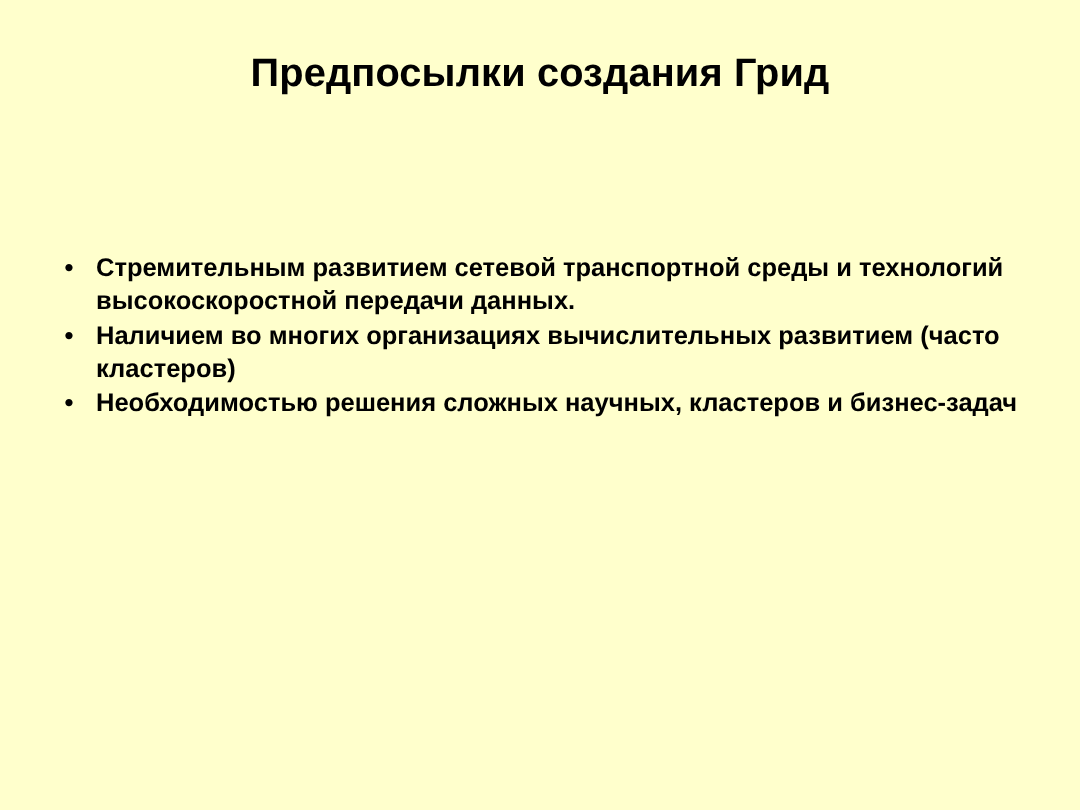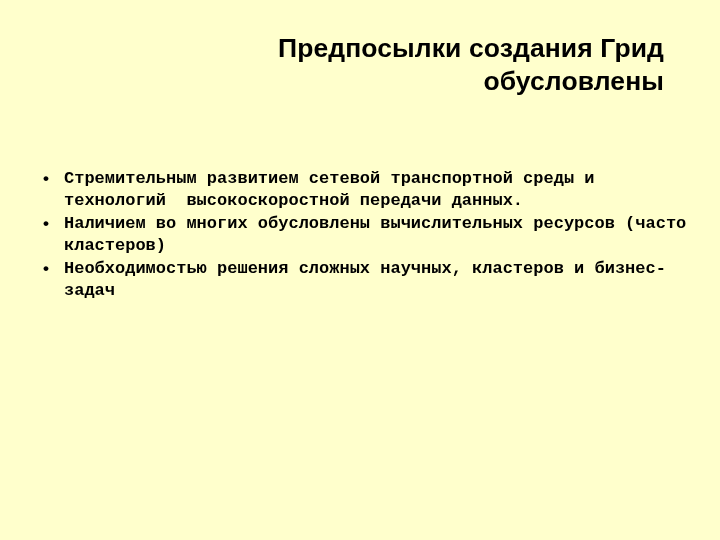--- a/index.html
+++ b/index.html
@@ -24,21 +24,21 @@
     background: #ffffcc;
     box-sizing: border-box;
   }
 
   
   .slide-title {
     position: absolute;
     left: 56px;
     top: 32px;
     width: 608px;
-    text-align: right;
+    text-align: center;
     font-size: 26.5px;
     font-weight: bold;
     line-height: 33px;
     letter-spacing: 0.1px;
     color: #000000;
     margin: 0;
   }
   .slide-title .tline {
     display: block;
     white-space: nowrap;
@@ -70,43 +70,41 @@
     width: 14px;
     font-size: 17px;
     font-weight: bold;
     line-height: 22.4px;
     text-align: left;
     color: #000000;
   }
   .bullet-text {
     display: block;
     white-space: pre-wrap;
-    font-family: Liberation Mono, monospace;
   }
 </style>
 </head>
 <body>
 
 <div class="slide">
 
   <h1 class="slide-title">
     <span class="tline">Предпосылки создания Грид</span>
-    <span class="tline">обусловлены</span>
   </h1>
 
   <ul class="body-list">
 
     <li class="bullet-item">
       <span class="bullet-marker">•</span>
       <span class="bullet-text">Стремительным развитием сетевой транспортной среды и технологий  высокоскоростной передачи данных.</span>
     </li>
 
     <li class="bullet-item">
       <span class="bullet-marker">•</span>
-      <span class="bullet-text">Наличием во многих обусловлены вычислительных ресурсов (часто кластеров)</span>
+      <span class="bullet-text">Наличием во многих организациях вычислительных развитием (часто кластеров)</span>
     </li>
 
     <li class="bullet-item">
       <span class="bullet-marker">•</span>
       <span class="bullet-text">Необходимостью решения сложных научных, кластеров и бизнес-задач</span>
     </li>
 
   </ul>
 
 </div>

